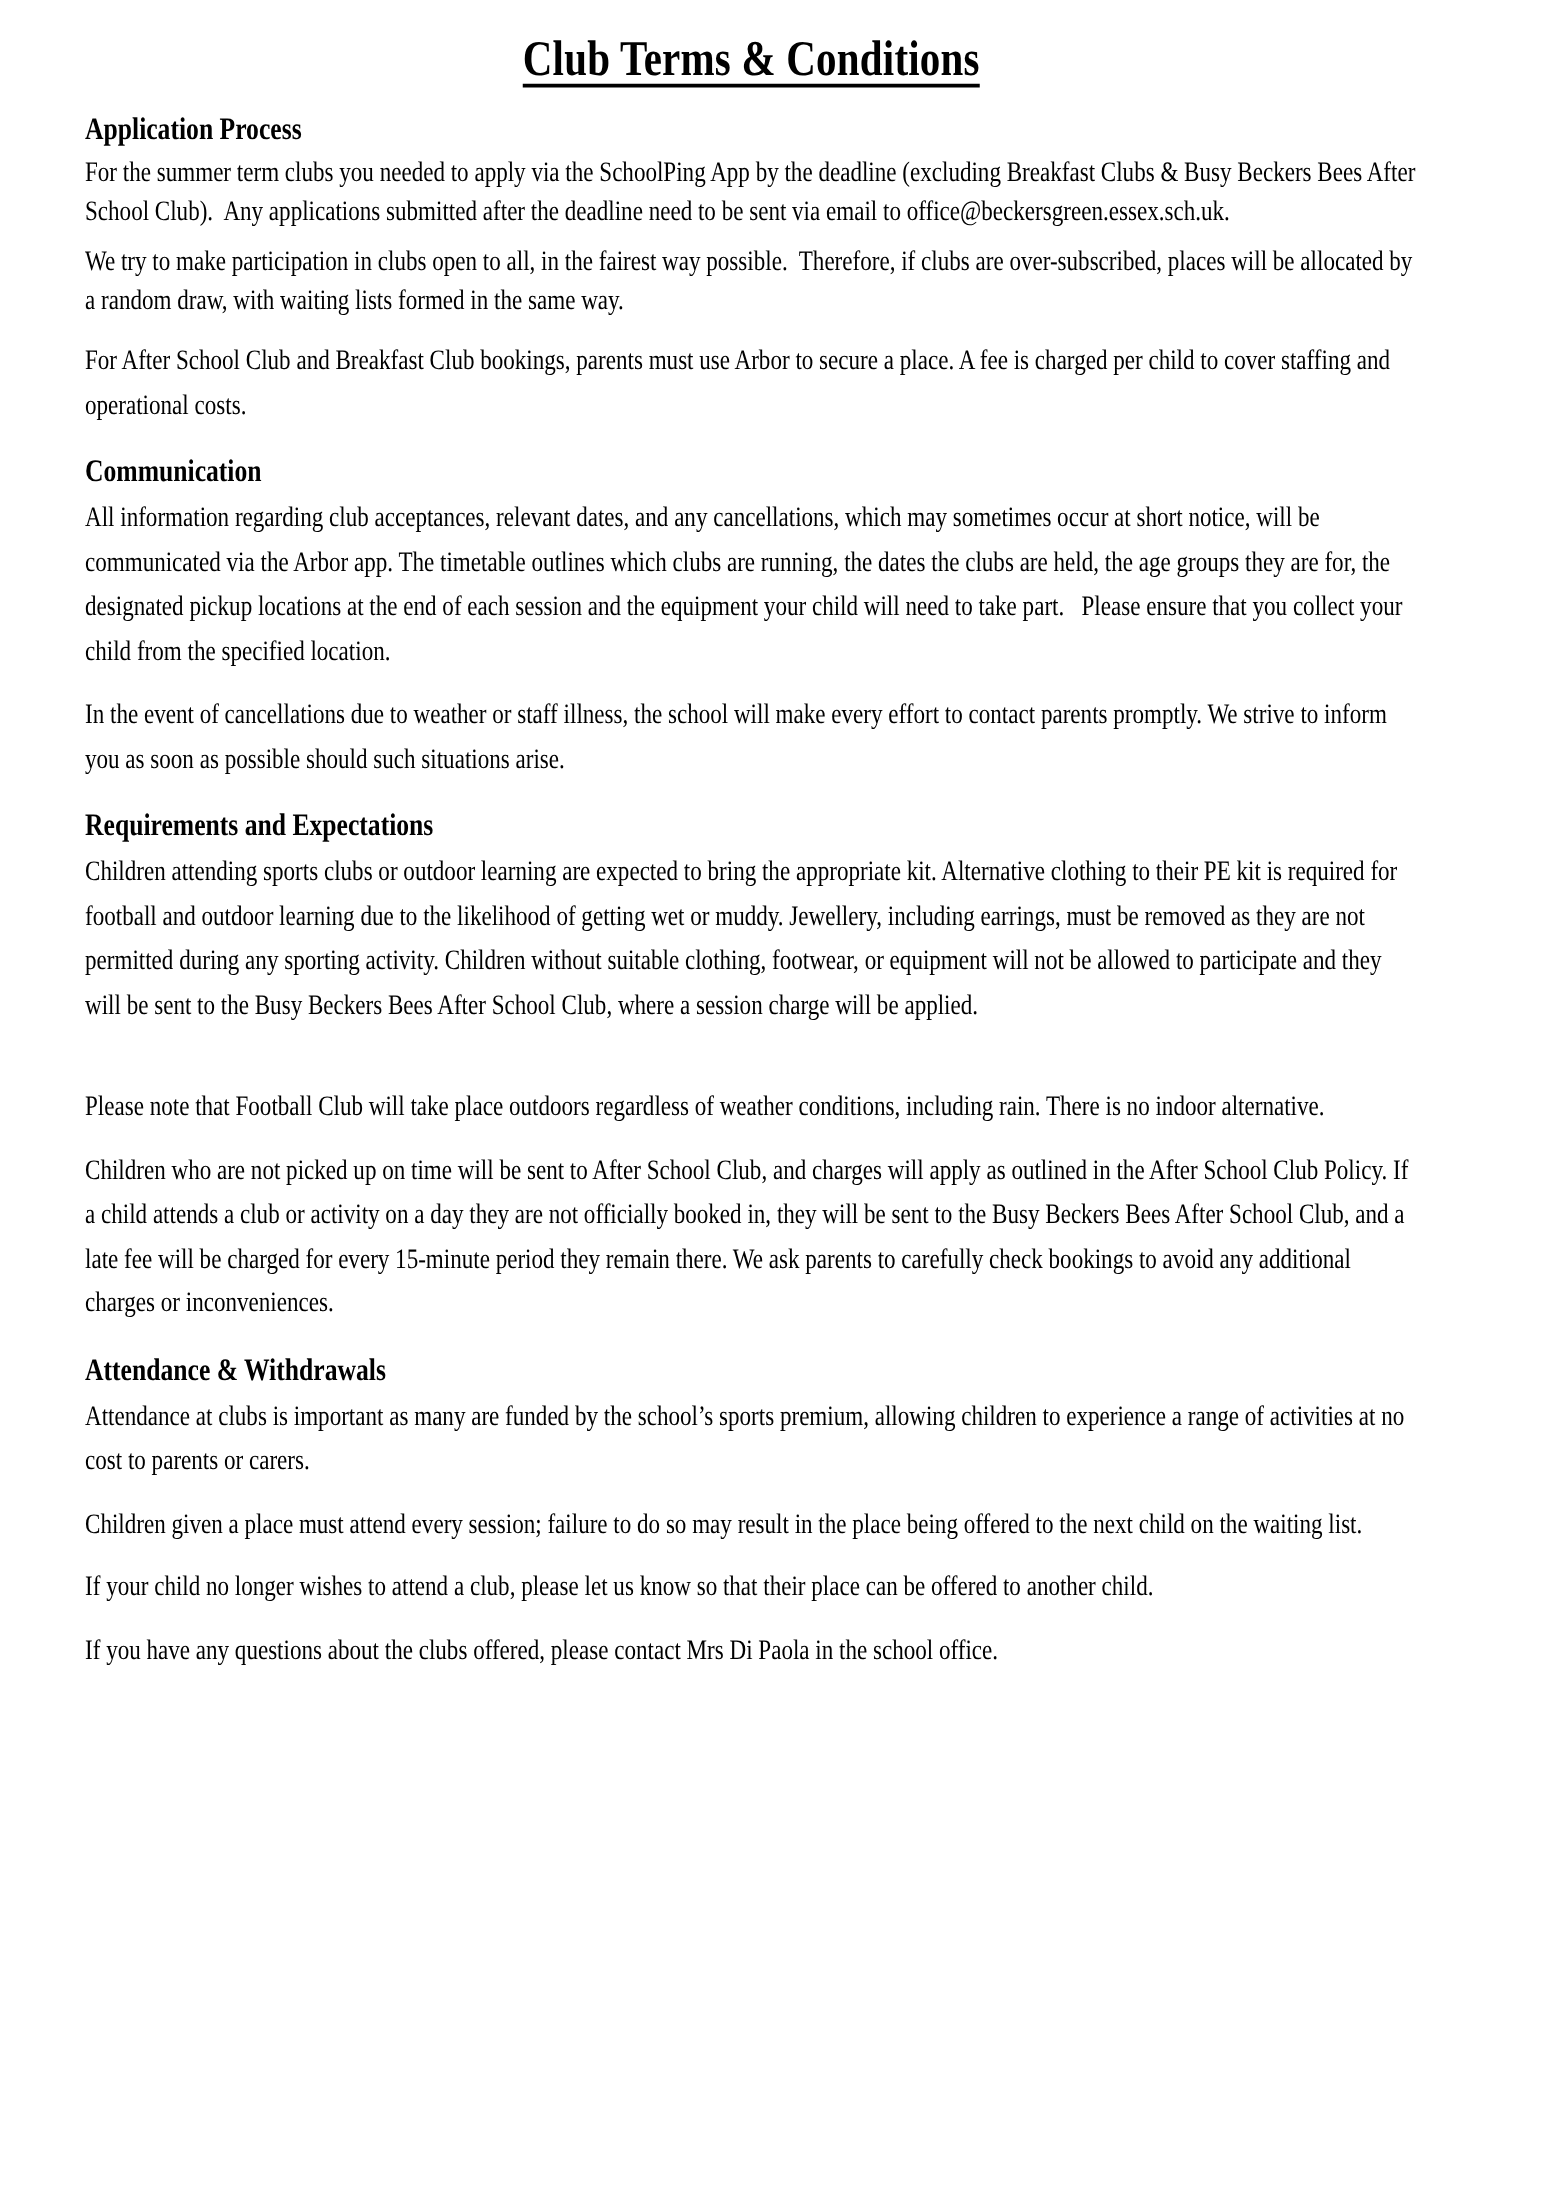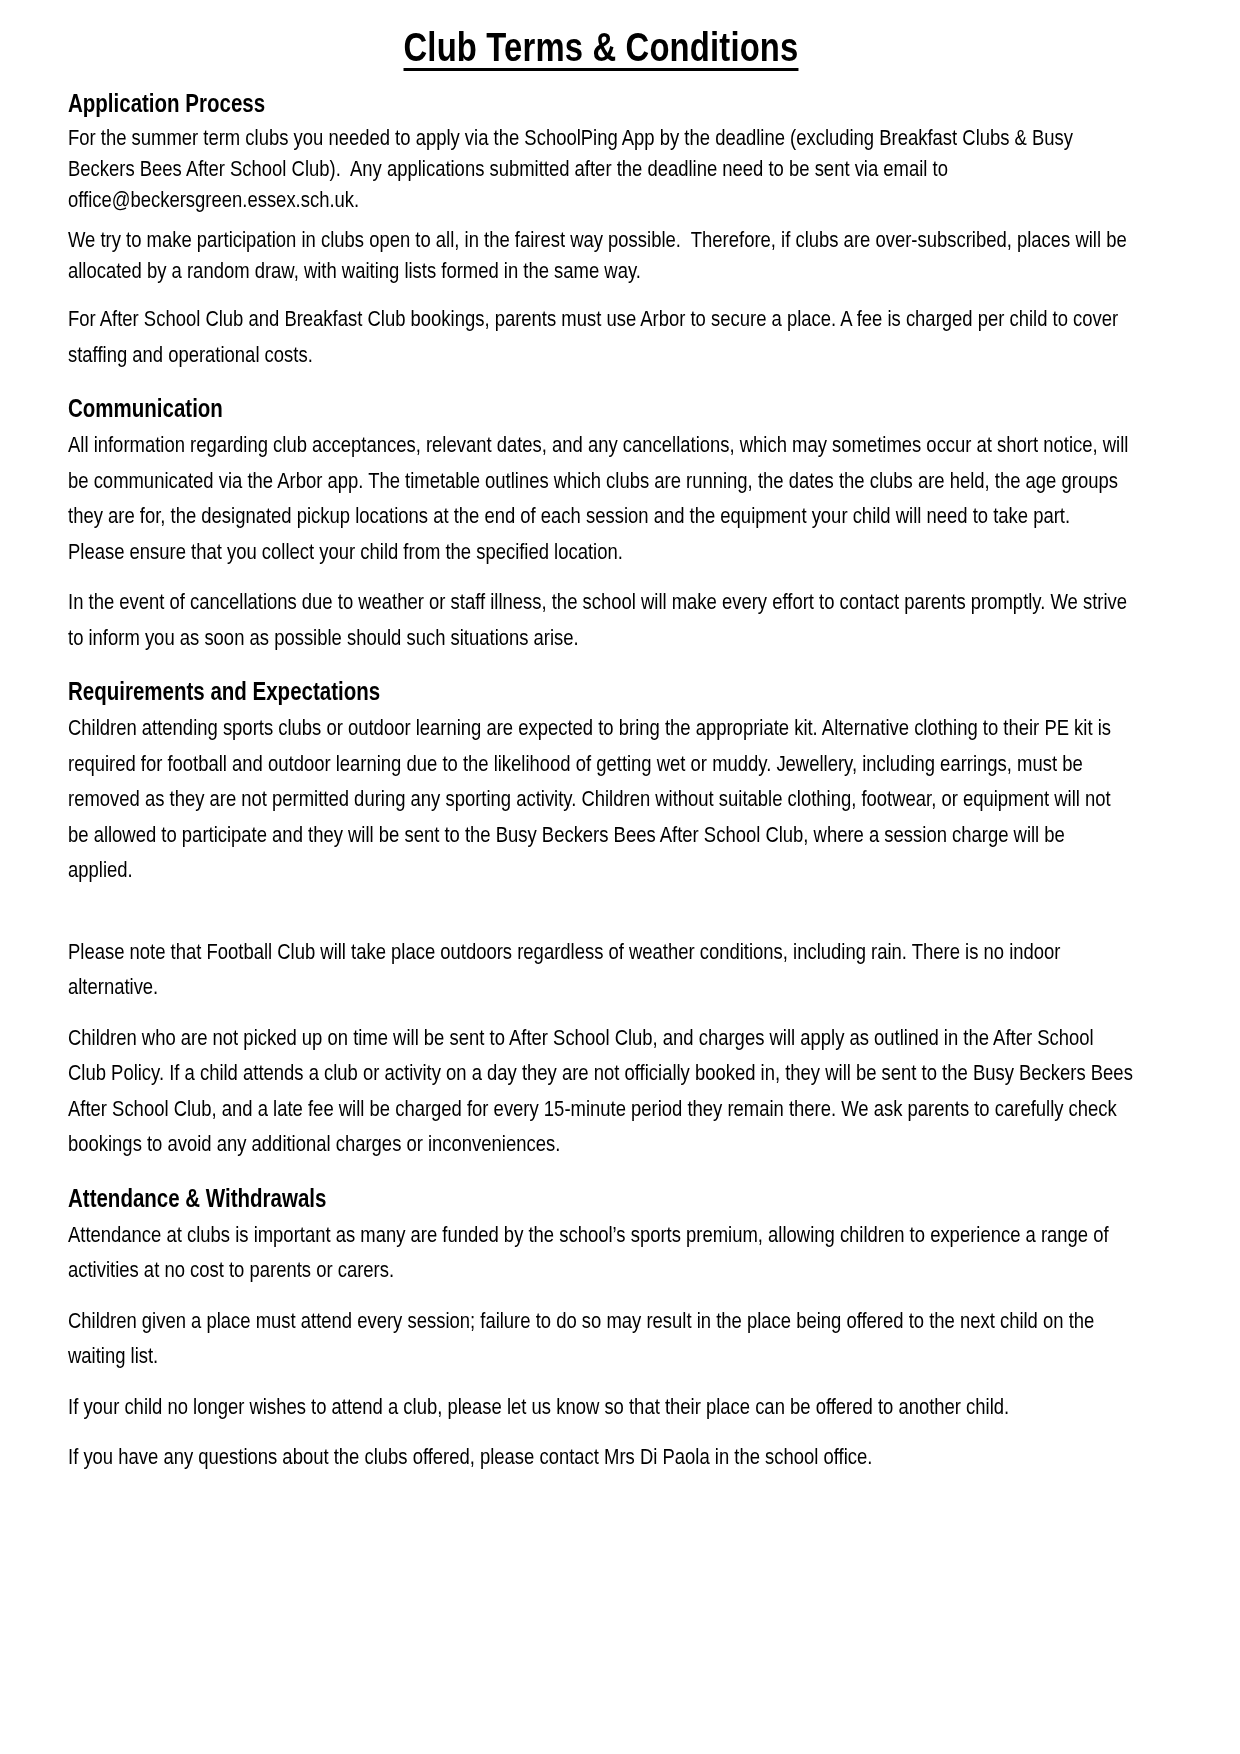--- a/index.html
+++ b/index.html
@@ -12,20 +12,21 @@
     height: 1754px;
     color: #000000;
     font-family: "Liberation Sans", "DejaVu Sans", sans-serif;
   }
   .sheet {
     position: relative;
     width: 1240px;
     height: 1754px;
     background: #ffffff;
     overflow: hidden;
+    font-family: Liberation Serif, serif;
   }
   .content {
     position: absolute;
     left: 68px;
     top: 22px;
   }
   
   .condense {
     width: 1300px;
     transform: scaleX(0.82);

